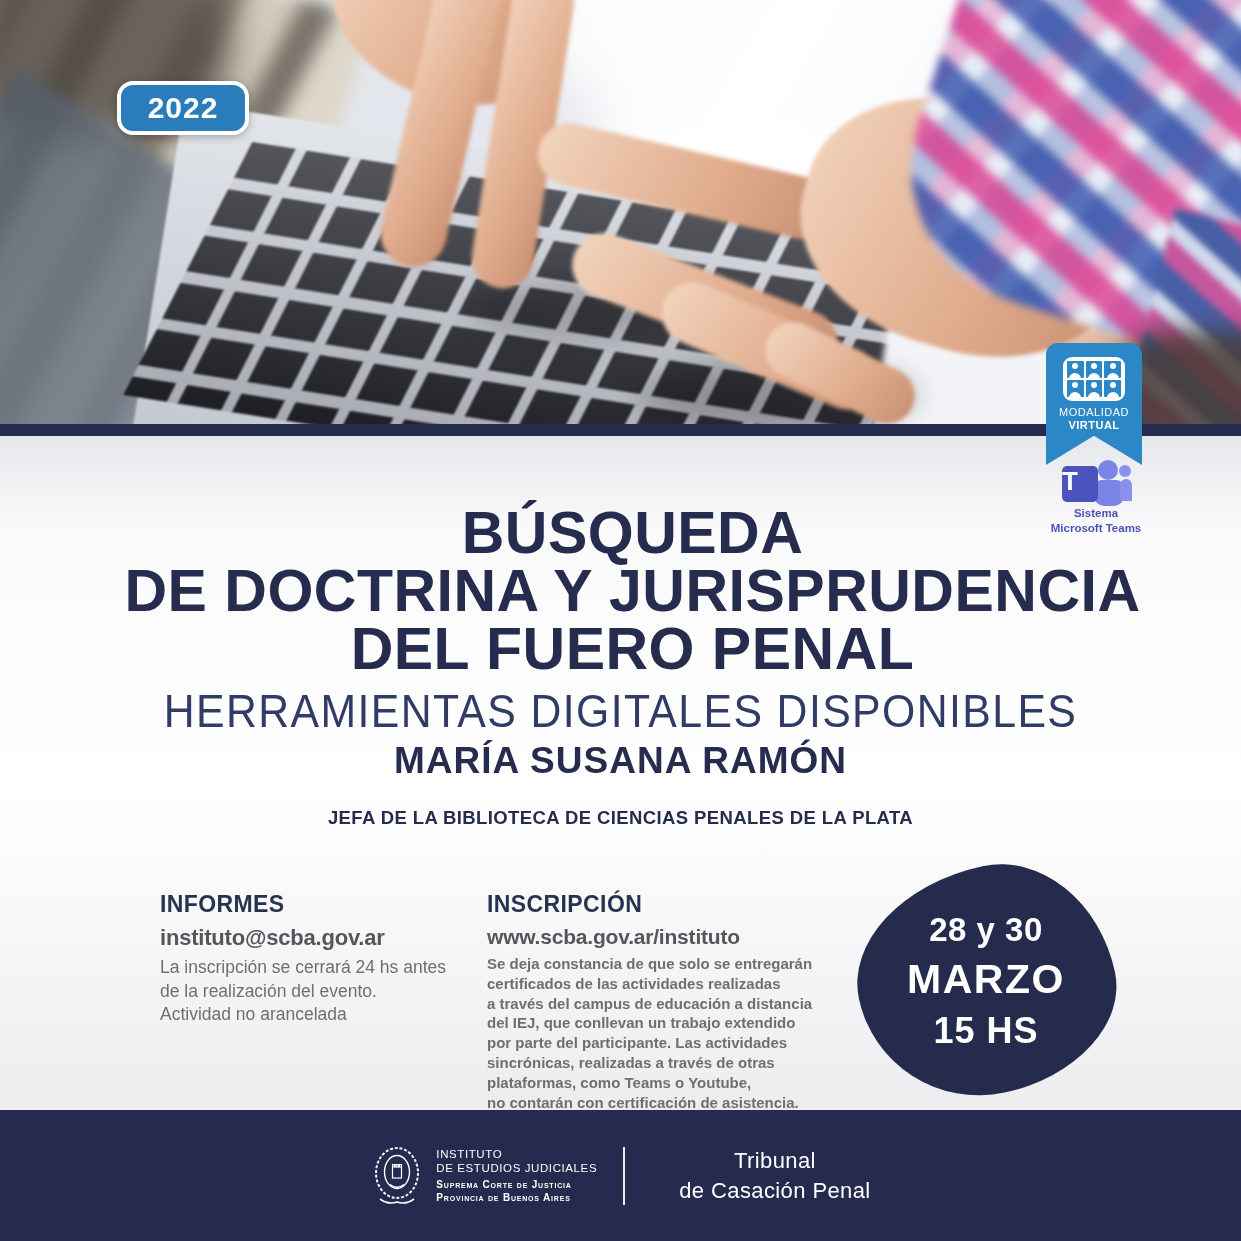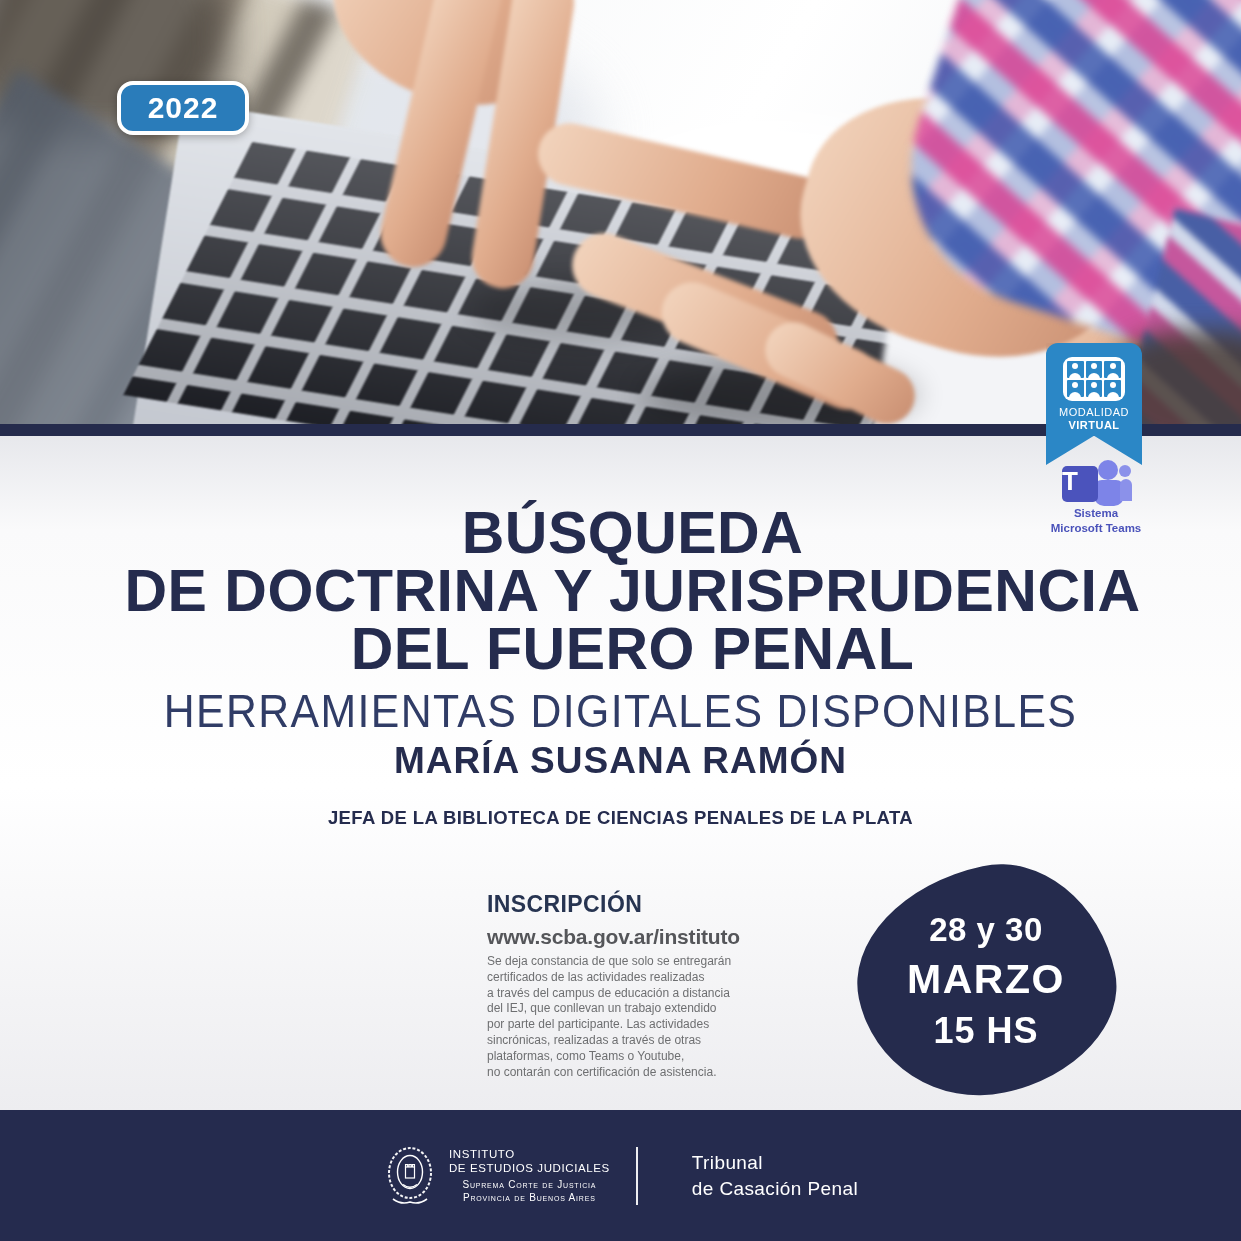--- a/index.html
+++ b/index.html
@@ -103,42 +103,42 @@
   
   .col{position:absolute;z-index:5;}
   .col h3{margin:0;font-size:23px;font-weight:600;color:#273451;letter-spacing:.4px;}
   .col .link{margin-top:7px;font-weight:800;color:#55565a;letter-spacing:-.2px;cursor:pointer;}
   .col .note{margin-top:5px;color:#6e6f71;white-space:pre-line;}
   .informes{left:160px;top:891px;width:318px;}
   .informes .link{font-size:22px;}
   .informes .note{font-size:17.5px;line-height:1.35;}
   .inscripcion{left:487px;top:891px;width:335px;}
   .inscripcion .link{font-size:21px;}
-  .inscripcion .note{font-size:12px;line-height:1.32;}
+  .inscripcion .note{font-size:15px;line-height:1.32;font-weight:bold;}
 
   
   .blob{position:absolute;left:858px;top:868px;width:256px;height:226px;background:#252b4d;z-index:5;
         border-radius:58% 42% 52% 48%/46% 58% 42% 54%;transform:rotate(-12deg);
         display:flex;align-items:center;justify-content:center;}
   .blob-inner{transform:rotate(12deg);text-align:center;color:#fff;}
   .bl1{font-size:33px;font-weight:700;letter-spacing:.5px;}
   .bl2{font-size:41px;font-weight:800;letter-spacing:1.5px;margin-top:7px;}
   .bl3{font-size:36px;font-weight:700;letter-spacing:1px;margin-top:7px;}
 
   
   .footer{position:absolute;left:0;top:1110px;width:100%;height:131px;background:#252b4e;z-index:5;
         display:flex;align-items:center;justify-content:center;}
   .crest{width:54px;height:60px;flex:0 0 auto;}
   .org{color:#fff;margin-left:12px;}
   .org div{line-height:1.25;}
   .org-l1,.org-l2{font-size:11.5px;letter-spacing:.6px;}
-  .org-l3,.org-l4{font-size:10px;font-weight:400;font-variant:small-caps;letter-spacing:.8px;text-align:center;}
+  .org-l3,.org-l4{font-size:10px;font-weight:700;font-variant:small-caps;letter-spacing:.8px;}
   .org-l3{margin-top:4px;}
   .fdivider{width:2px;height:58px;background:#fff;opacity:.92;margin:0 44px 0 26px;}
-  .tribunal{color:#fff;font-size:19px;line-height:1.35;white-space:pre-line;letter-spacing:.4px;margin-left:10px;}
+  .tribunal{color:#fff;font-size:22px;line-height:1.35;text-align:center;white-space:pre-line;letter-spacing:.4px;margin-left:10px;}
 </style>
 </head>
 <body>
 
 <div class="page">
 
   <div class="photo">
     <i class="ph-soft1"></i>
     <i class="ph-soft2"></i>
     <i class="ph-left"></i>
@@ -197,20 +197,27 @@
 
   <h1 class="ttl">
     <span style="display:block">BÚSQUEDA</span>
     <span style="display:block">DE DOCTRINA Y JURISPRUDENCIA</span>
     <span style="display:block">DEL FUERO PENAL</span>
   </h1>
   <h2 class="subtitle">HERRAMIENTAS DIGITALES DISPONIBLES</h2>
   <p class="speaker-name">MARÍA SUSANA RAMÓN</p>
   <p class="speaker-role">JEFA DE LA BIBLIOTECA DE CIENCIAS PENALES DE LA PLATA</p>
 
+  <div class="col informes">
+    <h3>INFORMES</h3>
+    <div class="link">instituto@scba.gov.ar</div>
+    <div class="note">La inscripción se cerrará 24 hs antes
+de la realización del evento.
+Actividad no arancelada</div>
+  </div>
 
   <div class="col inscripcion">
     <h3>INSCRIPCIÓN</h3>
     <div class="link">www.scba.gov.ar/instituto</div>
     <div class="note">Se deja constancia de que solo se entregarán
 certificados de las actividades realizadas
 a través del campus de educación a distancia
 del IEJ, que conllevan un trabajo extendido
 por parte del participante. Las actividades
 sincrónicas, realizadas a través de otras

